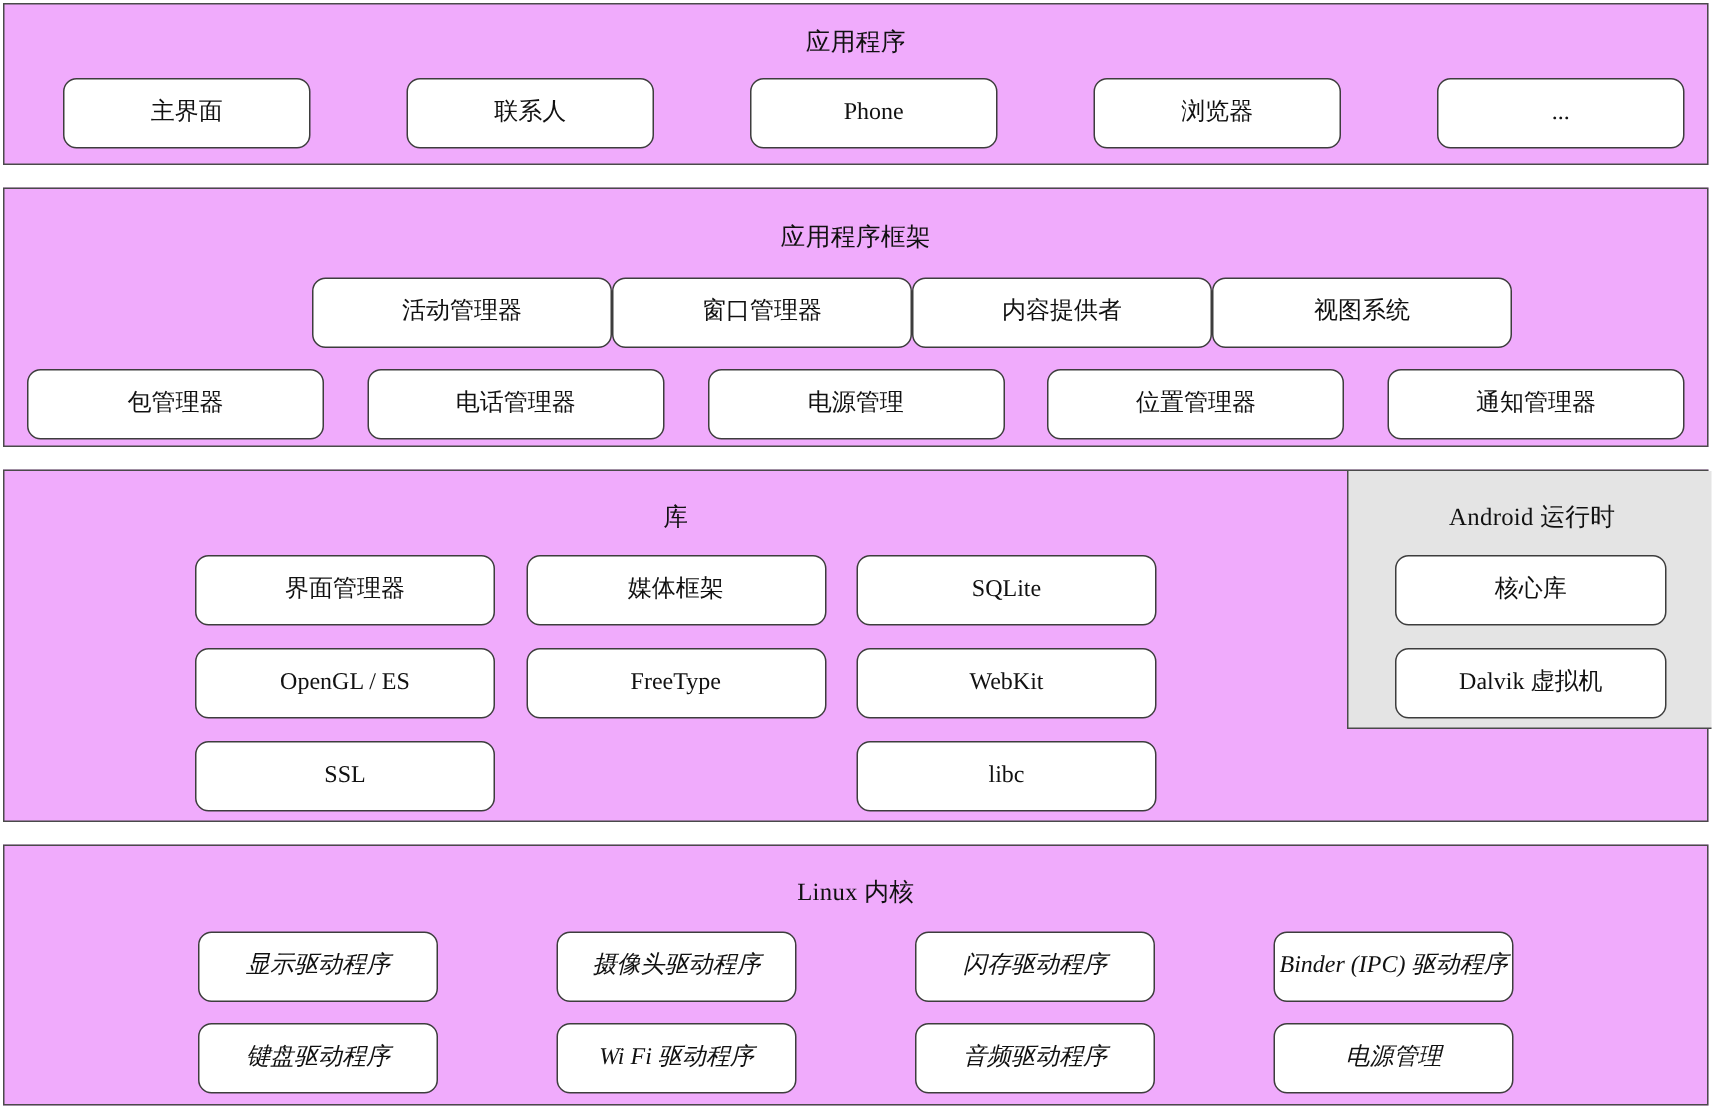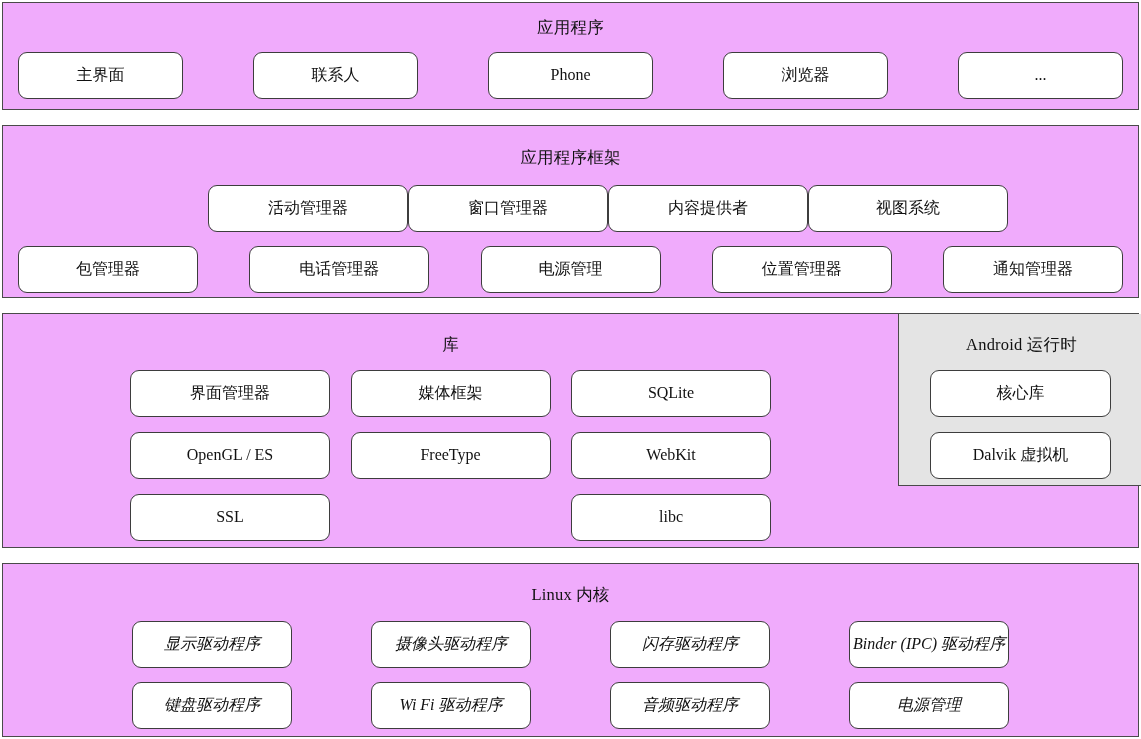--- a/index.html
+++ b/index.html
@@ -67,20 +67,21 @@
   #layer-apps .layer-title {
     margin-top: 17px;
   }
   #layer-apps .row {
     margin-top: 15px;
     padding: 0 15px;
     justify-content: space-between;
   }
   #layer-apps .node {
     width: 165px;
+    margin-left: 24px;
   }
 
   
   #layer-framework {
     height: 173px;
   }
   #layer-framework .layer-title {
     margin-top: 24px;
   }
   #layer-framework .row-top {
@@ -91,21 +92,21 @@
   }
   #layer-framework .row-top .node {
     width: 200px;
   }
   #layer-framework .row-bottom {
     margin-top: 14px;
     padding: 0 15px;
     justify-content: space-between;
   }
   #layer-framework .row-bottom .node {
-    width: 180px;
+    width: 198px;
   }
 
   
   #layer-libs {
     height: 235px;
   }
   #libs-col {
     position: absolute;
     left: 0;
     top: 0;

